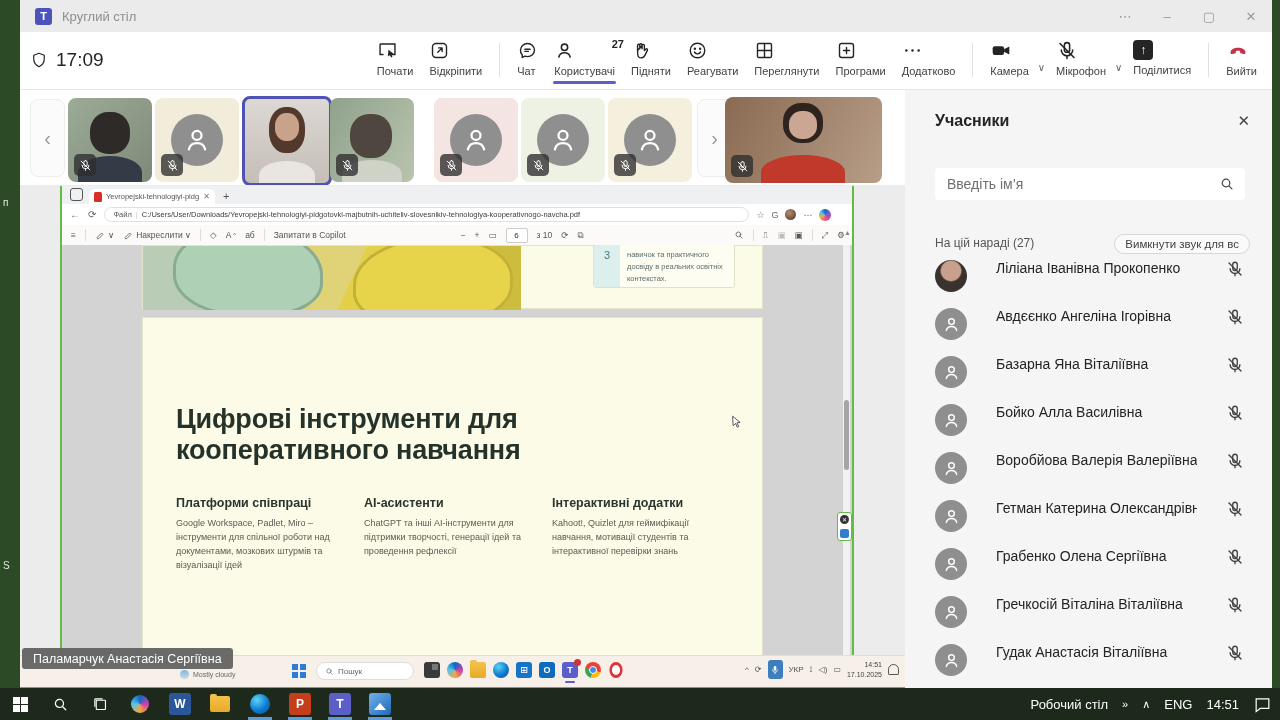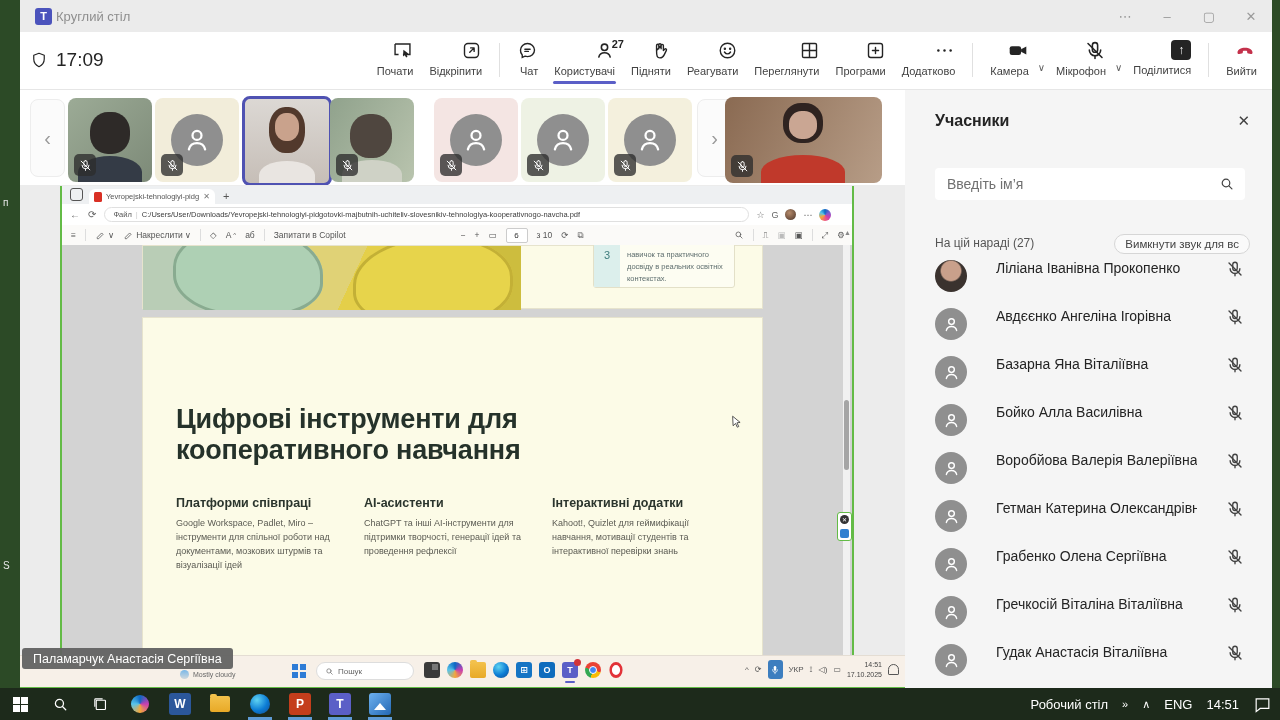--- a/index.html
+++ b/index.html
@@ -6,28 +6,28 @@
   body{width:1280px;height:720px;position:relative;overflow:hidden;background:#2c4a26;
        font-family:"Liberation Sans","DejaVu Sans",sans-serif;color:#242424;
        -webkit-font-smoothing:antialiased;}
   .abs{position:absolute;}
   svg.ic{display:block;}
   
   #win{position:absolute;left:20px;top:0;width:1252px;height:689px;background:#fff;}
   #titlebar{position:absolute;left:0;top:0;width:100%;height:32px;background:#ebebeb;display:flex;align-items:center;}
   .tlogo{width:17px;height:17px;margin-left:15px;background:#4b53bc;border-radius:3px;color:#fff;
          font-size:11px;font-weight:bold;display:flex;align-items:center;justify-content:center;}
-  .ttitle{margin-left:4px;font-size:13px;color:#8e8e8e;}
+  .ttitle{margin-left:10px;font-size:13px;color:#8e8e8e;}
   .wctrls{margin-left:auto;display:flex;}
   .wctrl{width:42px;height:32px;display:flex;align-items:center;justify-content:center;color:#9a9a9a;font-size:13px;}
   
   #calltb{position:absolute;left:0;top:32px;width:100%;height:57px;background:#fff;border-bottom:1px solid #e6e6e6;}
   .timer{position:absolute;left:10px;top:17px;display:flex;align-items:center;gap:8px;font-size:19px;color:#242424;}
   .btnrow{position:absolute;right:8px;top:3px;height:52px;display:flex;align-items:flex-start;gap:2px;}
-  .tbb{display:flex;flex-direction:column;align-items:flex-end;gap:4px;padding:5px 7px 0 7px;position:relative;}
+  .tbb{display:flex;flex-direction:column;align-items:flex-start;gap:4px;padding:5px 7px 0 7px;position:relative;}
   .tbb .lbl{font-size:11px;color:#424242;white-space:nowrap;}
   .tbb svg{color:#242424;}
   .tbb.active:after{content:"";position:absolute;left:6px;right:6px;bottom:-7px;height:3px;background:#5b5fc7;border-radius:2px;}
   .tbdiv{width:1px;height:34px;background:#e0e0e0;margin:8px 8px 0 8px;}
   .badge27{position:absolute;top:3px;right:-2px;font-size:11px;font-weight:bold;color:#242424;}
   .chev{font-size:10px;color:#616161;align-self:flex-end;margin:0 2px 14px 0;}
   .hang svg{color:#c4314b;}
   .sharebtn{width:20px;height:20px;background:#242424;border-radius:4px;color:#fff;display:flex;align-items:center;justify-content:center;font-size:12px;font-weight:bold;}
   
   #vstrip{position:absolute;left:0;top:90px;width:885px;height:95px;background:#fff;}

